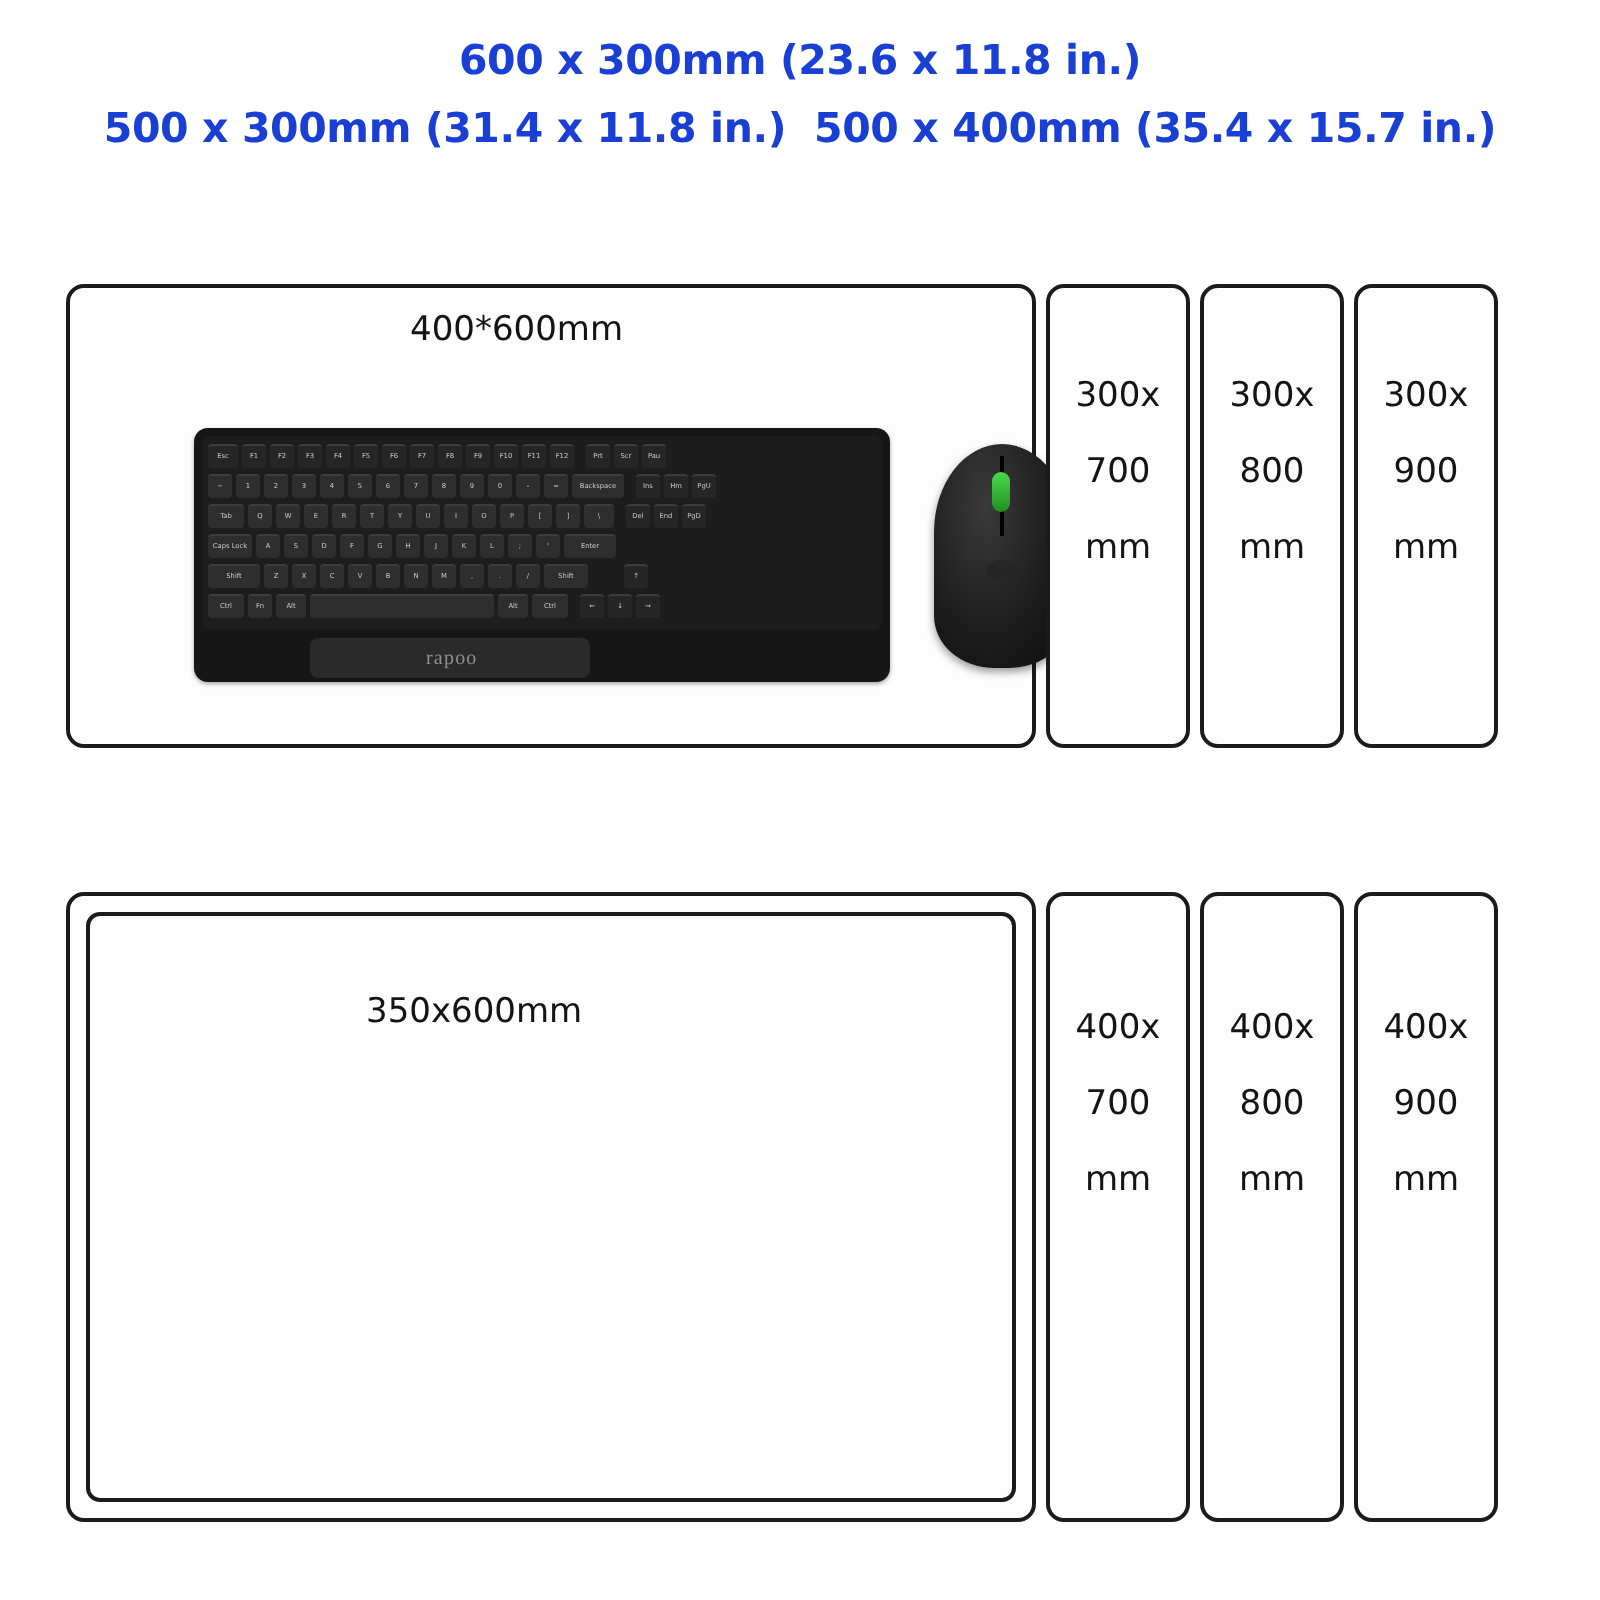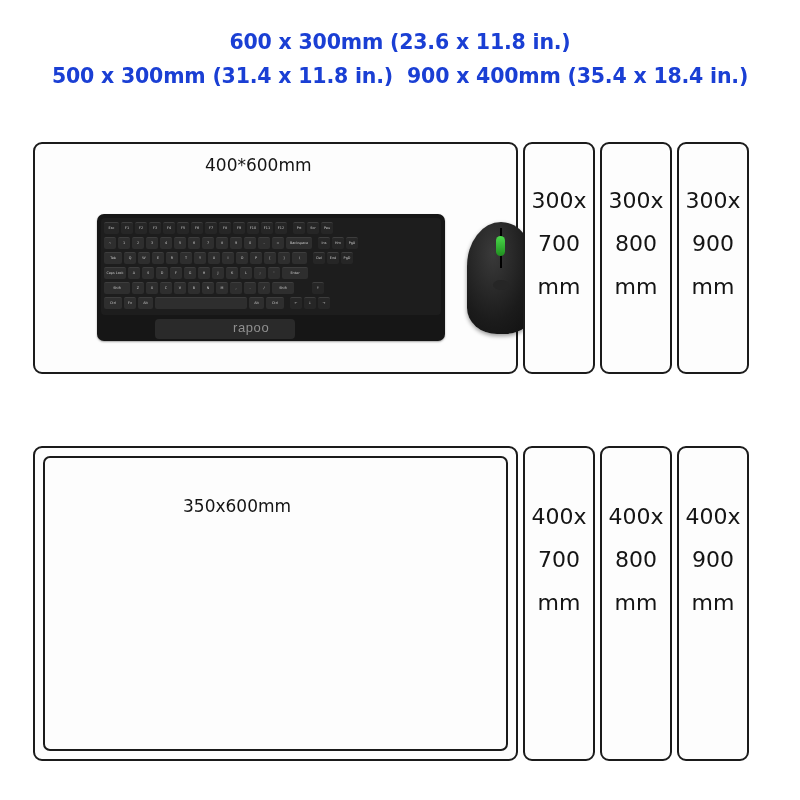--- a/index.html
+++ b/index.html
@@ -14,21 +14,20 @@
     position: relative;
     overflow: hidden;
   }
 
   
   #size-header {
     position: absolute;
     left: 0;
     top: 18px;
     width: 800px;
-    margin-top: 12px;
   }
   .size-row {
     display: flex;
     justify-content: center;
     align-items: baseline;
     gap: 14px;
     margin-bottom: 10px;
   }
   .size-label {
     color: #1a3fd4;
@@ -58,21 +57,21 @@
     position: absolute;
     left: 0;
     right: 0;
     top: 28px;
     display: flex;
     flex-direction: column;
     align-items: center;
     gap: 18px;
     color: #141414;
     font-family: "DejaVu Sans", sans-serif;
-    font-size: 22px;
+    font-size: 17px;
   }
 
   
   #group-300 { position: absolute; left: 0; top: 128px; width: 800px; height: 260px; }
   #pad-300x600   { left: 33px;  top: 14px;  width: 485px; height: 232px; }
   #cap-300x600   { left: 205px; top: 27px; font-weight: normal; }
   #strip-300x700 { left: 523px; top: 14px; width: 72px;  height: 232px; }
   #strip-300x800 { left: 600px; top: 14px; width: 72px;  height: 232px; }
   #strip-300x900 { left: 677px; top: 14px; width: 72px;  height: 232px; }
   #strip-300x700 .strip-lines,
@@ -144,25 +143,25 @@
     position: absolute;
     left: 58px;
     bottom: 2px;
     width: 140px;
     height: 20px;
     background: #2a2a2a;
     border-radius: 4px;
   }
   #kb-brand {
     position: absolute;
-    left: 136px;
+    left: 116px;
     bottom: 6px;
     color: #8f8f8f;
-    font-size: 13px;
-    font-family: Liberation Sans, sans-serif;
+    font-size: 10px;
+    font-family: Liberation Serif, serif;
     letter-spacing: 0.6px;
   }
 
   
   #mouse {
     position: absolute;
     left: 432px;
     top: 78px;
     width: 68px;
     height: 112px;
@@ -198,21 +197,21 @@
 </style>
 </head>
 <body>
 
 <div id="size-header">
   <div class="size-row">
     <span class="size-label">600 x 300mm (23.6 x 11.8 in.)</span>
   </div>
   <div class="size-row">
     <span class="size-label">500 x 300mm (31.4 x 11.8 in.)</span>
-    <span class="size-label">900 x 400mm (35.4 x 18.4 in.)</span>
+    <span class="size-label">500 x 400mm (35.4 x 15.7 in.)</span>
   </div>
 </div>
 
 <div id="group-300">
 
   <div class="panel" id="pad-300x600">
 
     <div id="keyboard">
       <div class="kb-surface">
         <div class="kb-row" style="top:4px;">

